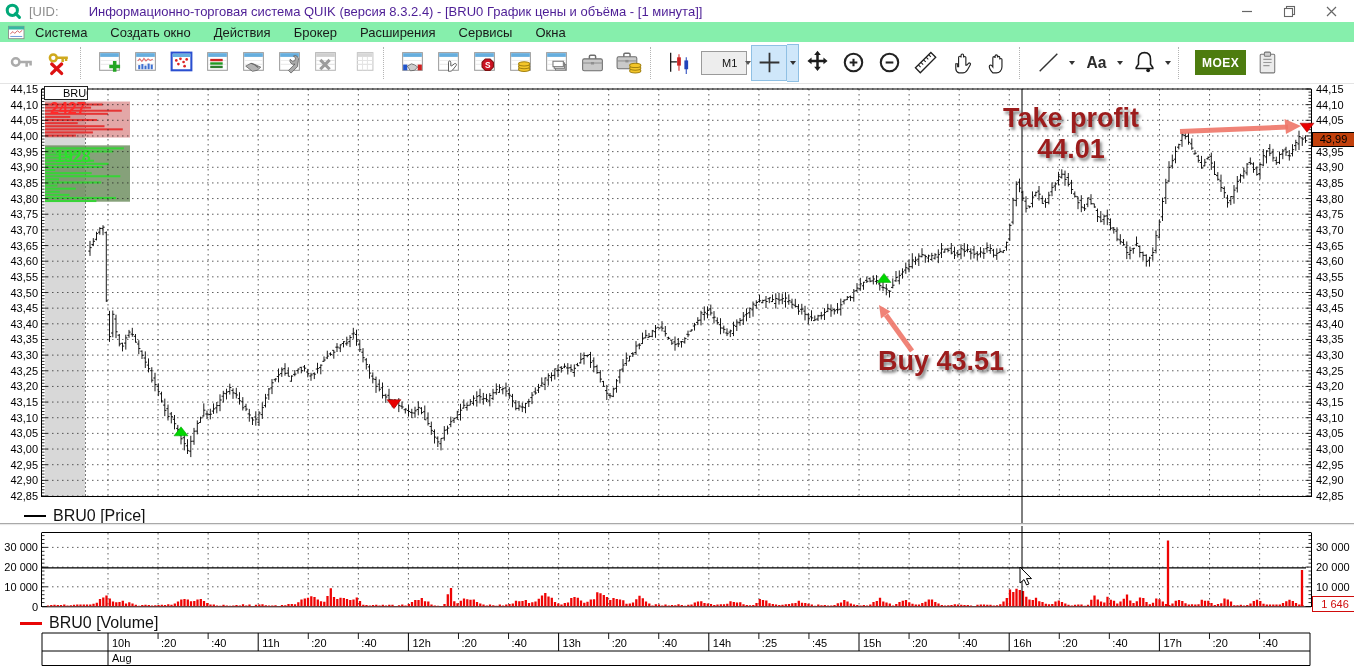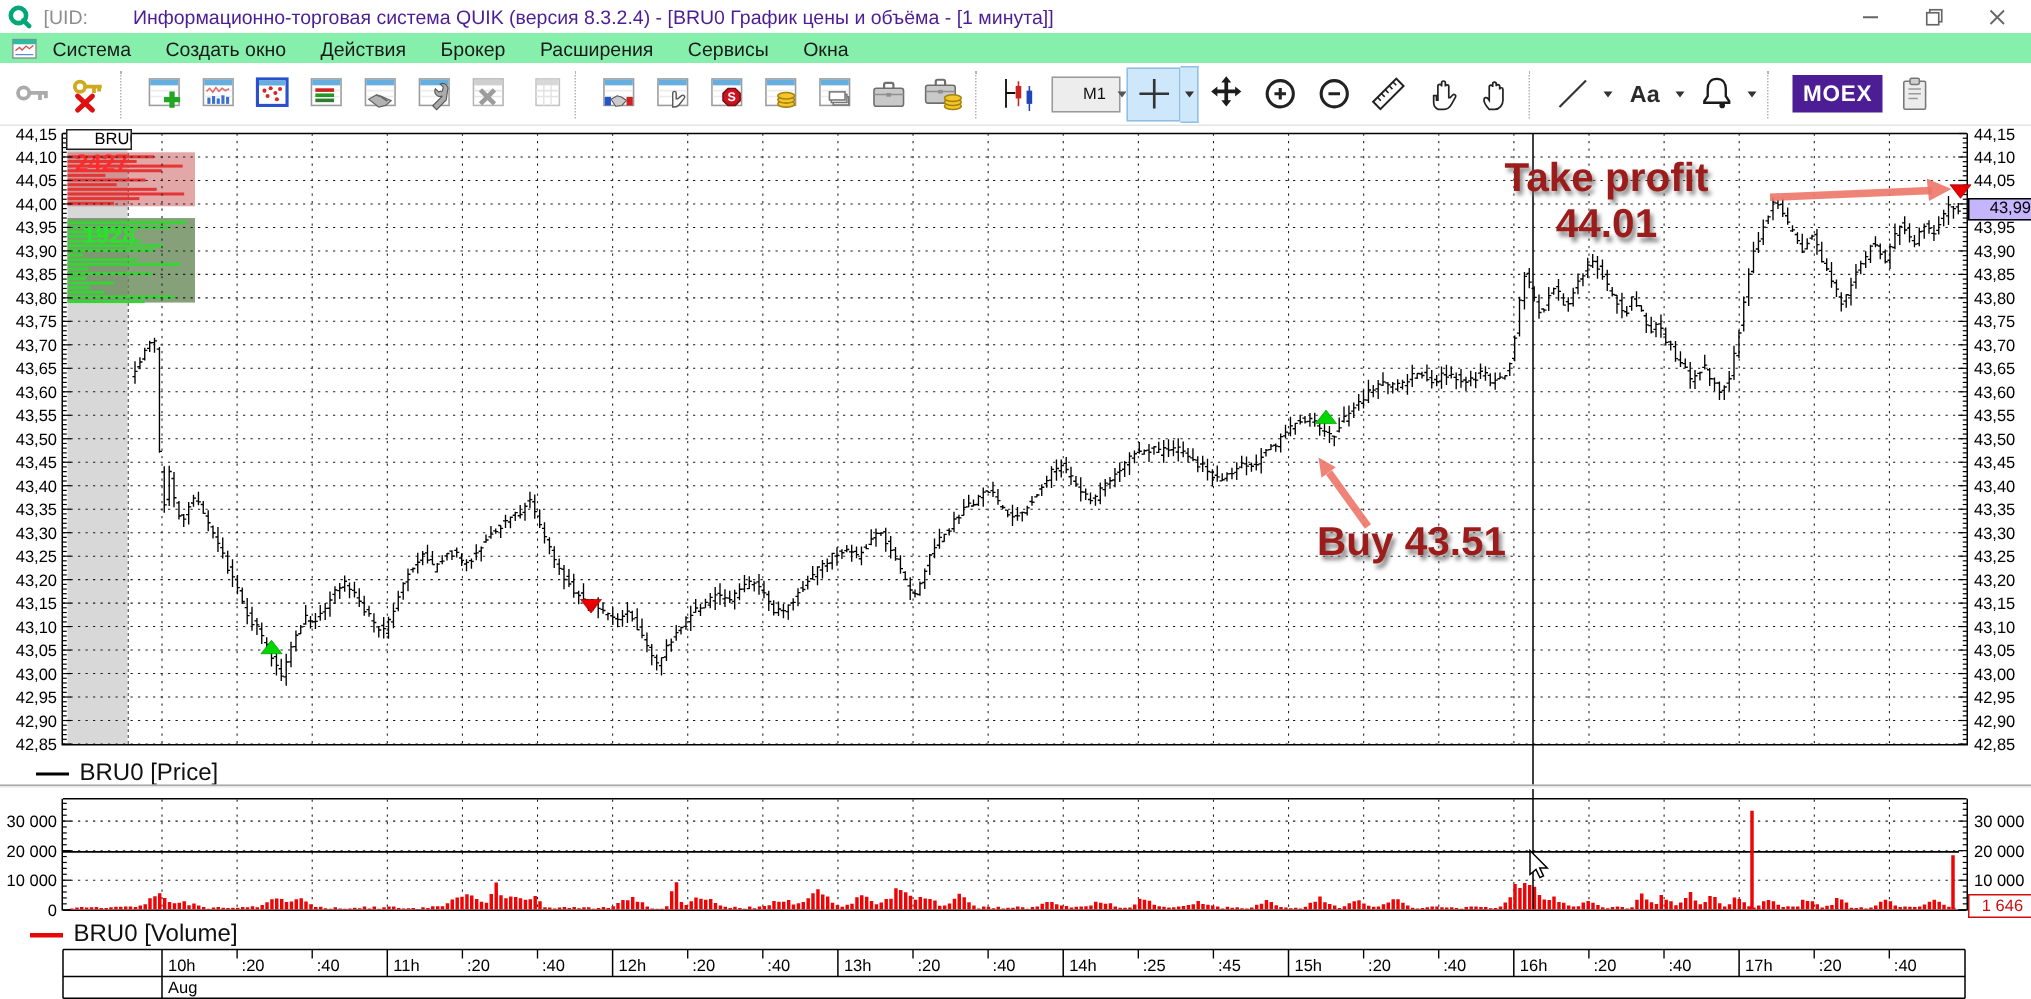--- a/index.html
+++ b/index.html
@@ -26,26 +26,26 @@
   .toolbar{position:absolute;left:0;top:42px;width:100%;height:42px;background:#fff;border-bottom:1px solid #e4e4e4;display:flex;align-items:center;padding-left:4px}
   .tb-btn{width:36px;height:36px;display:flex;align-items:center;justify-content:center;border:1px solid transparent;flex:0 0 auto}
   .tb-btn svg{width:27px;height:27px}
   .tb-btn.active{background:#cfe7fa;border:1px solid #8fc0e4}
   .tb-sep{width:8px;height:32px;border-left:1px dotted #b4b4b4;margin:0 3px 0 4px;flex:0 0 auto}
   .tb-caret{width:12px;height:36px;display:flex;align-items:center;justify-content:center;flex:0 0 auto}
   .tb-caret.active{background:#cfe7fa;border:1px solid #8fc0e4;border-left:none;height:38px}
   .caret-glyph{width:0;height:0;border-left:3.5px solid transparent;border-right:3.5px solid transparent;border-top:4px solid #333}
   .tb-select{width:46px;height:24px;background:#ededed;border:1px solid #9a9a9a;display:flex;align-items:center;font-size:11px;color:#111;padding-left:20px;margin:0 4px;flex:0 0 auto}
   .tb-select .caret-glyph{margin-left:8px;border-top-color:#555}
-  .moex{height:25px;background:#4c1d95;color:#fff;font-weight:bold;font-size:15px;display:flex;align-items:center;padding:0 7px;letter-spacing:.5px;margin:0 4px 0 6px;flex:0 0 auto}
+  .moex{height:25px;background:#4d7c0f;color:#fff;font-weight:bold;font-size:12px;display:flex;align-items:center;padding:0 7px;letter-spacing:.5px;margin:0 4px 0 6px;flex:0 0 auto}
 
   
   #chart-svg{position:absolute;left:0;top:0;width:1354px;height:666px}
   .symbol-label{position:absolute;left:44px;top:86px;background:#fff;border:1px solid #222;font-size:11px;color:#000;padding:0 18px;height:14px;line-height:13px;white-space:nowrap;overflow:hidden;max-width:44px}
-  .price-badge{position:absolute;left:1312px;top:132px;width:43px;height:15px;background:#c4b5fd;border:1px solid #000;font-size:11px;color:#000;text-align:right;line-height:13px}
+  .price-badge{position:absolute;left:1312px;top:132px;width:43px;height:15px;background:#c2410c;border:1px solid #000;font-size:11px;color:#000;text-align:center;line-height:13px}
   .vol-badge{position:absolute;left:1312px;top:596px;width:46px;height:16px;background:#fff;border:1px solid #cf0b0b;font-size:11px;color:#cf0b0b;text-align:center;line-height:14px}
   .legend{position:absolute;display:flex;align-items:center;font-size:16px;color:#111}
   .legend-price{left:24px;top:507px}
   .legend-vol{left:20px;top:614px}
   .legend .swatch{display:inline-block;width:22px;margin-right:7px}
   .legend-price .swatch{border-top:2px solid #000}
   .legend-vol .swatch{border-top:3px solid #e80606}
   .sep-groove{position:absolute;left:0;top:523px;width:100%;height:3px;border-top:1px solid #a9a9a9;border-bottom:1px solid #fcfcfc;background:#e8e8e8}
   .annotation{position:absolute;text-align:center;font-family:Liberation Sans, sans-serif;font-weight:bold;color:#9c1c1c;font-size:27px;line-height:31px;text-shadow:2px 3px 3px rgba(110,110,110,.8);white-space:nowrap}
   #tp-annotation{left:952px;top:103px;width:238px}

